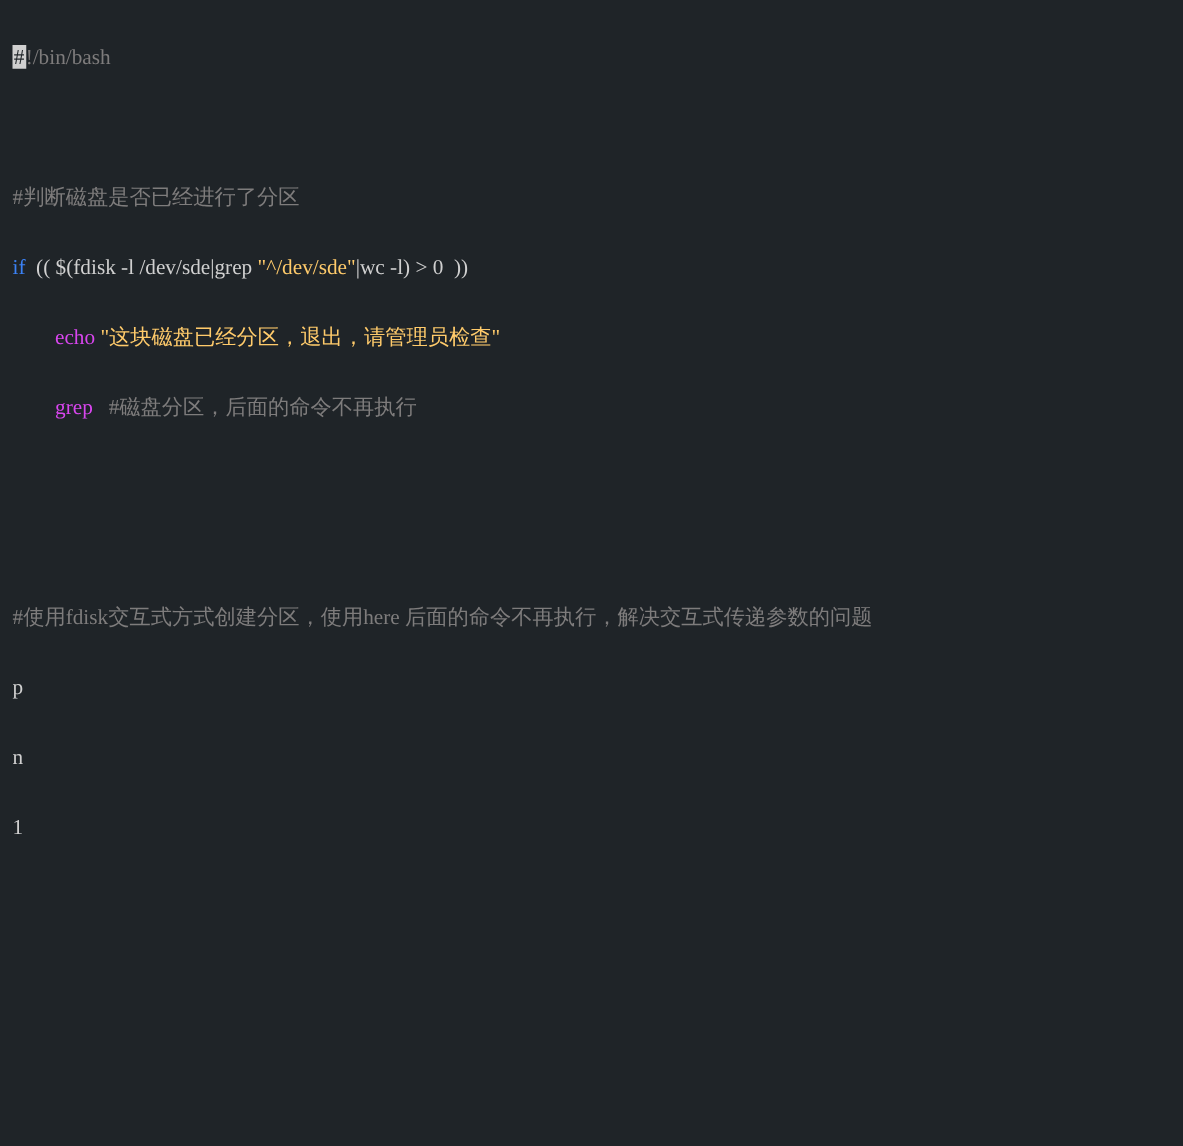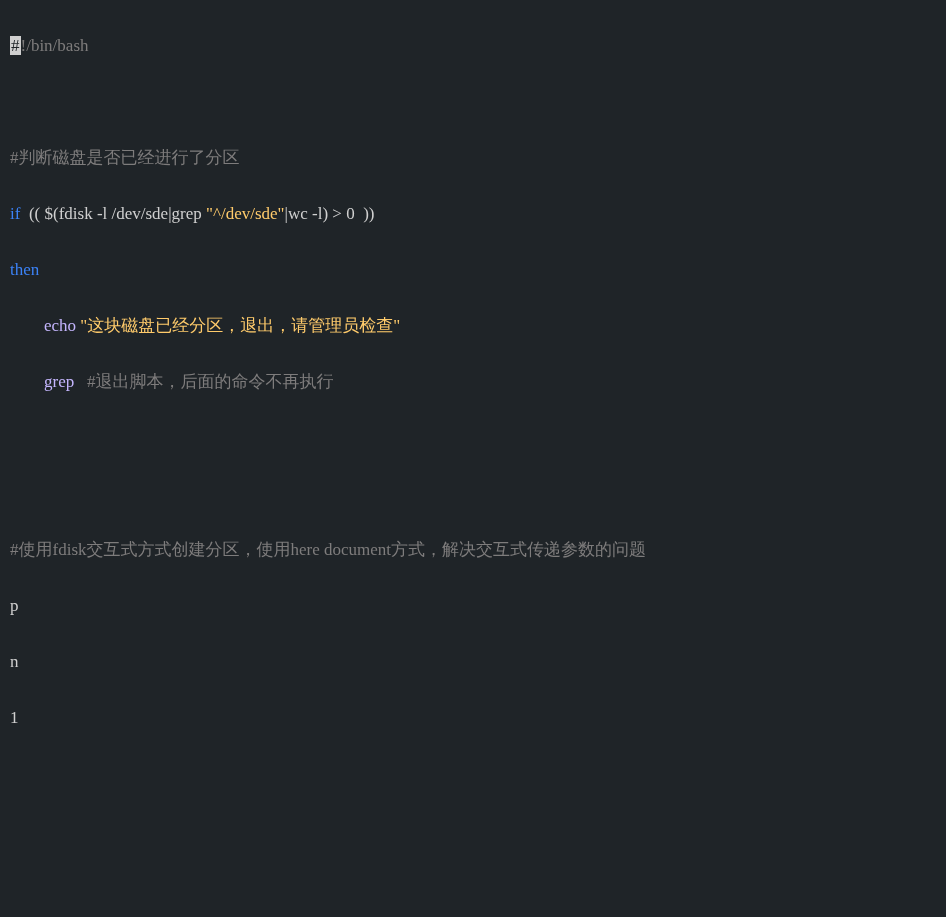--- a/index.html
+++ b/index.html
@@ -14,41 +14,40 @@
   }
   .code-block {
     padding: 4px 10px;
     white-space: pre;
   }
   .line { display: block; min-height: 28px; font-family: Liberation Serif, serif; }
   .tok-default { color: #d0d0d0; }
   .tok-comment { color: #7e7c7c; }
   .tok-keyword { color: #3b82f6; }
   .tok-string { color: #ffcb6b; }
-  .tok-builtin { color: #c4b5fd; }
+  .tok-builtin { color: #d946ef; }
   .cursor-block {
     background: #d0d0d0;
     color: #1f2428;
     padding: 0 1px;
   }
 </style>
 </head>
 <body>
 
 <div class="code-block">
 <span class="line"><span class="cursor-block">#</span><span class="tok-comment">!/bin/bash</span></span>
 <span class="line"></span>
 <span class="line"><span class="tok-comment">#判断磁盘是否已经进行了分区</span></span>
 <span class="line"><span class="tok-keyword">if</span><span class="tok-default">  (( $(</span><span class="tok-default">fdisk</span><span class="tok-default"> -l /dev/sde|</span><span class="tok-default">grep</span><span class="tok-string"> "^/dev/sde"</span><span class="tok-default">|</span><span class="tok-default">wc</span><span class="tok-default"> -l) &gt; 0  ))</span></span>
-<span class="line"><span class="tok-keyword">then</span></span>
 <span class="line"><span class="tok-default">        </span><span class="tok-builtin">echo</span><span class="tok-string"> "这块磁盘已经分区，退出，请管理员检查"</span></span>
-<span class="line"><span class="tok-default">        </span><span class="tok-builtin">grep</span><span class="tok-comment">   #退出脚本，后面的命令不再执行</span></span>
+<span class="line"><span class="tok-default">        </span><span class="tok-builtin">grep</span><span class="tok-comment">   #磁盘分区，后面的命令不再执行</span></span>
 <span class="line"></span>
 <span class="line"></span>
-<span class="line"><span class="tok-comment">#使用fdisk交互式方式创建分区，使用here document方式，解决交互式传递参数的问题</span></span>
+<span class="line"><span class="tok-comment">#使用fdisk交互式方式创建分区，使用here 后面的命令不再执行，解决交互式传递参数的问题</span></span>
 <span class="line"><span class="tok-default">p</span></span>
 <span class="line"><span class="tok-default">n</span></span>
 <span class="line"><span class="tok-default">1</span></span>
 
 
 
 
 
 
 

